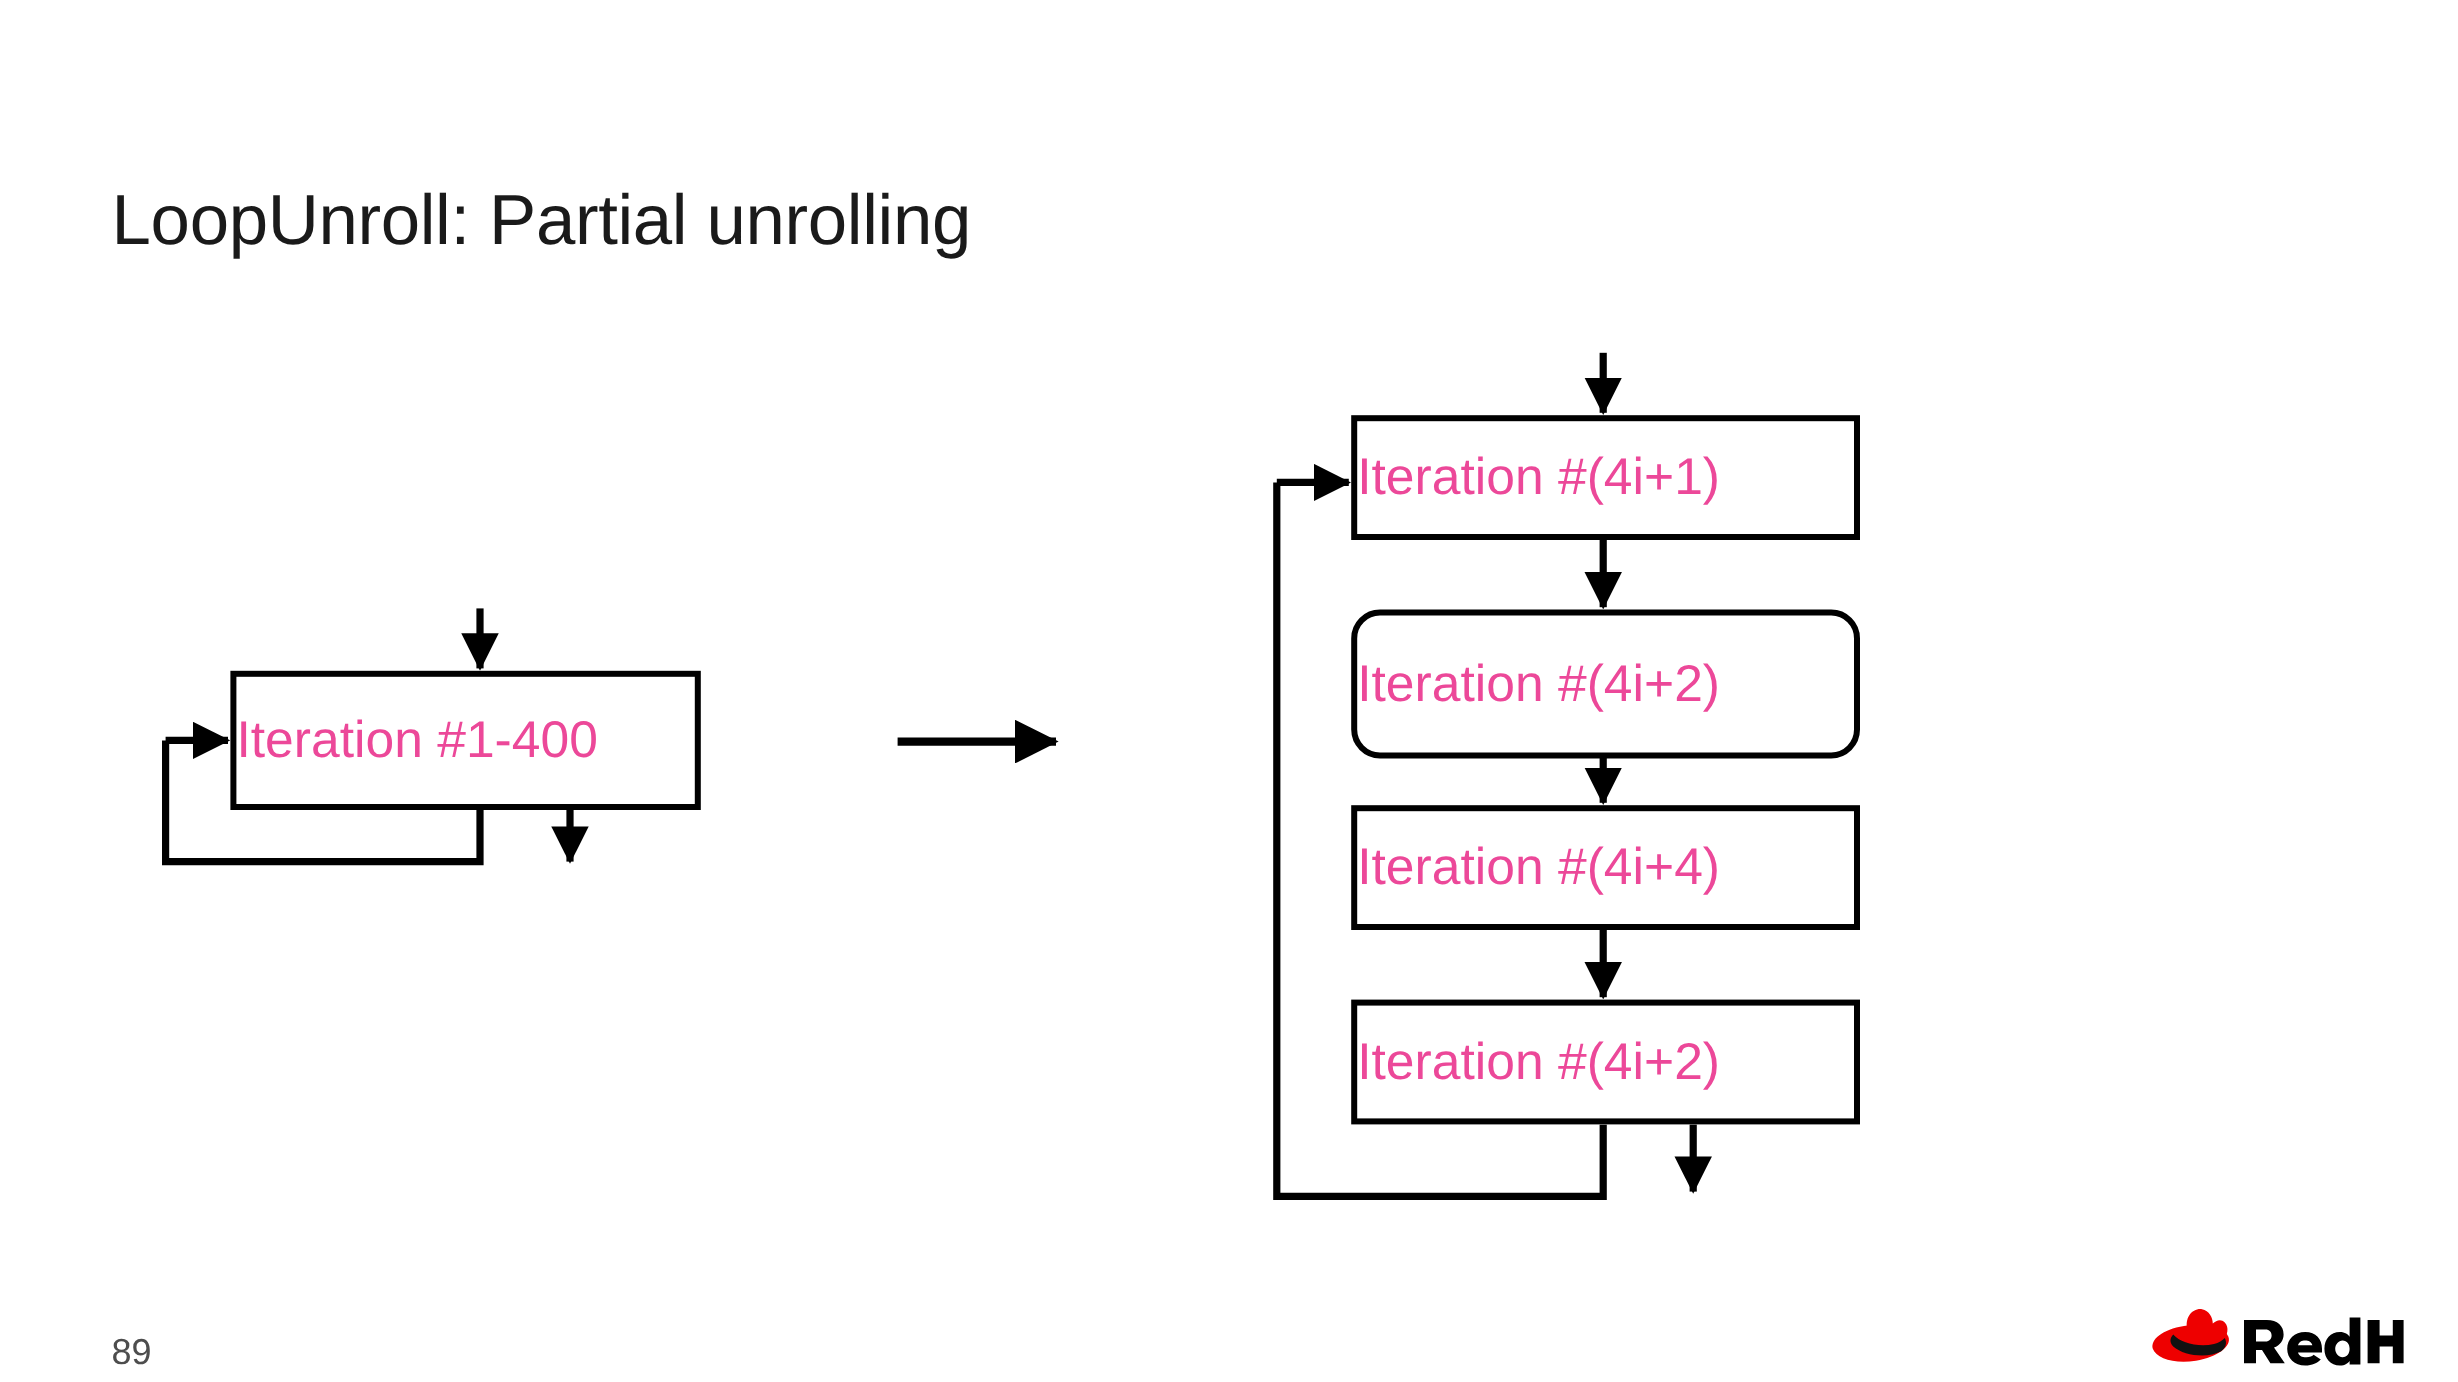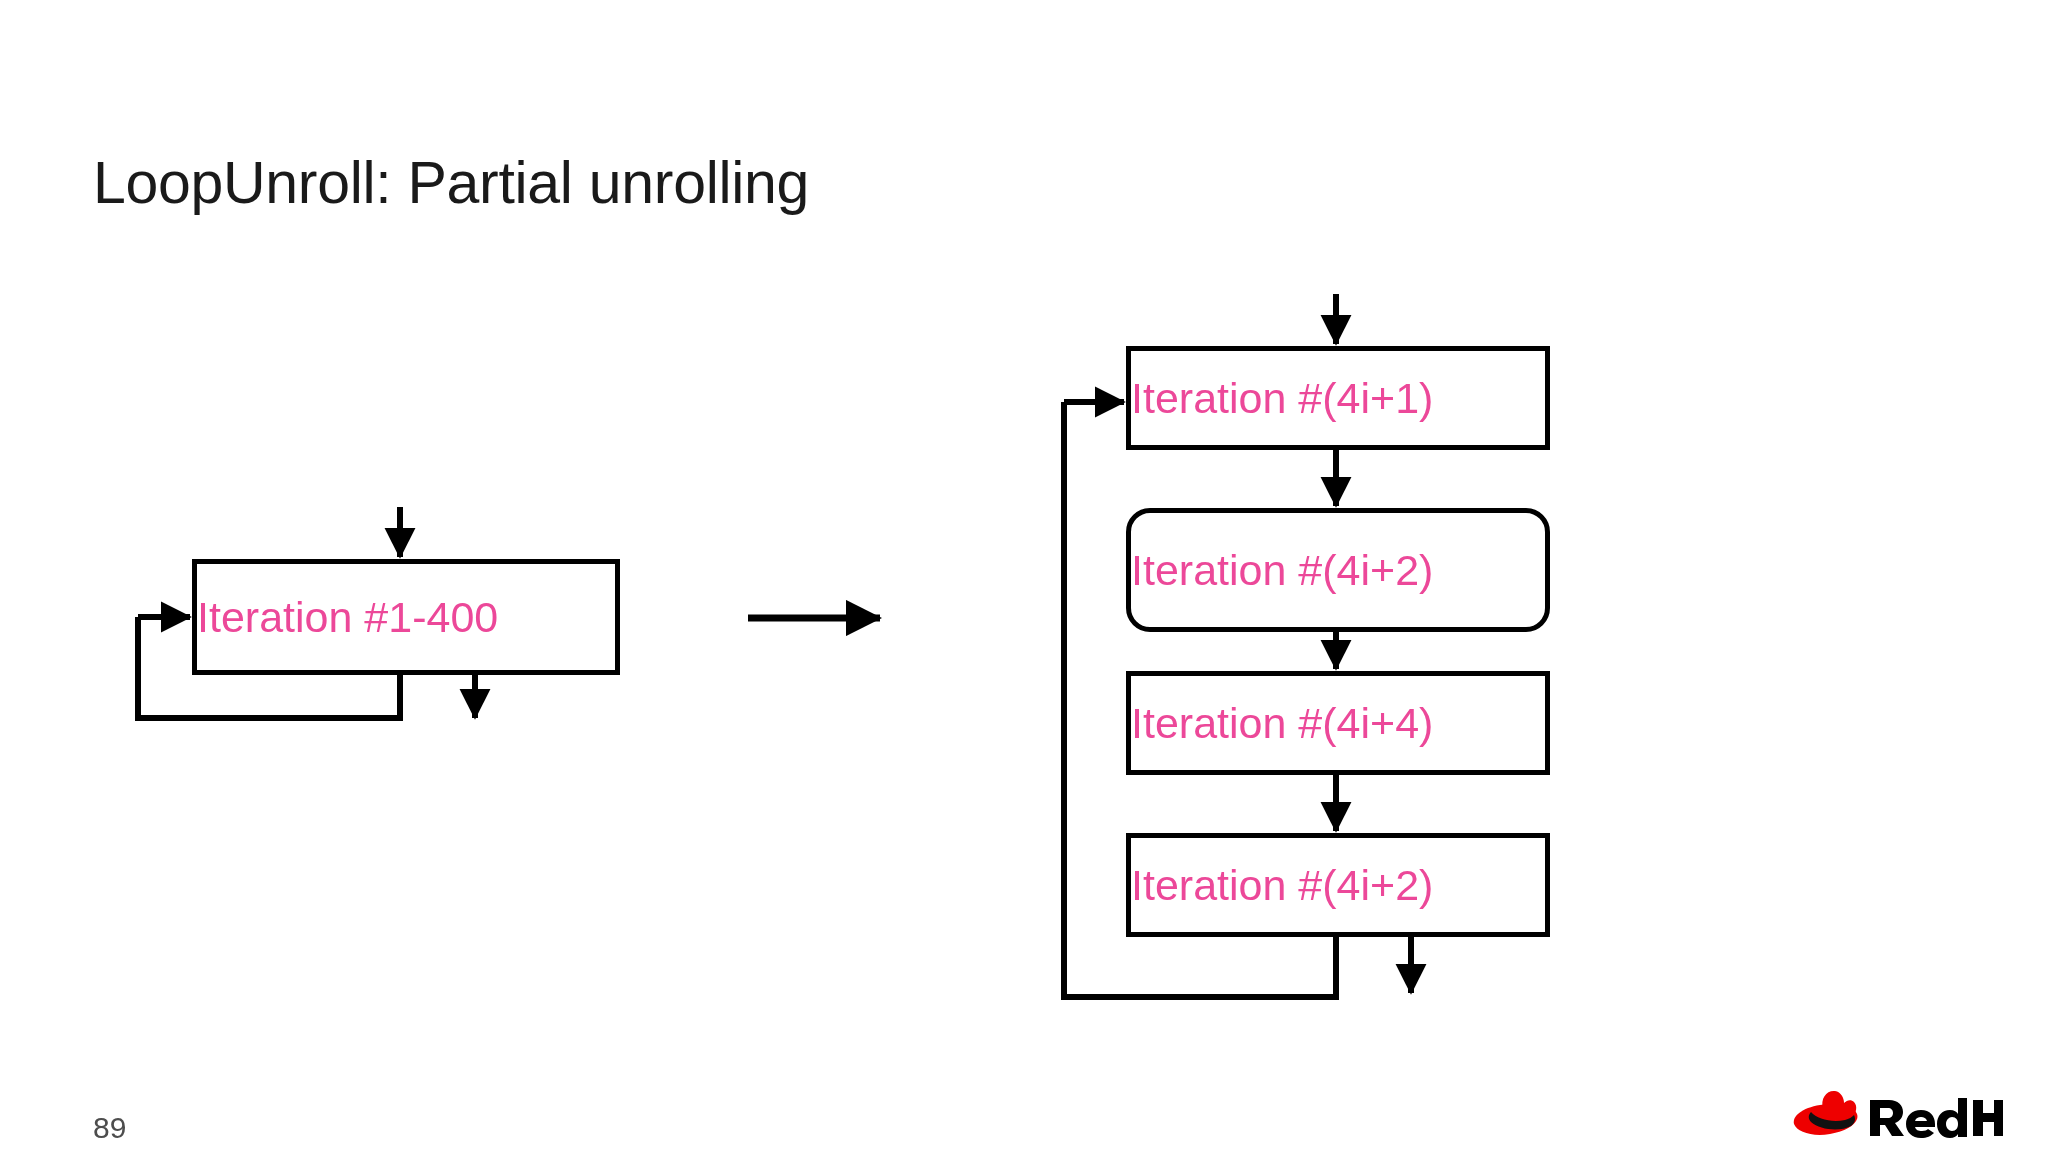--- a/index.html
+++ b/index.html
@@ -45,21 +45,21 @@
     align-items: center;
     justify-content: flex-start;
     color: #ec4899;
     font-size: 43px;
     font-weight: 400;
     white-space: nowrap;
   }
   #box-left {
     left: 192px;
     top: 531px;
-    width: 428px;
+    width: 392px;
     height: 116px;
   }
   #box-r1 { left: 1126px; top: 318px;  width: 424px; height: 104px; }
   #box-r2 { left: 1126px; top: 480px;  width: 424px; height: 124px; border-radius: 24px; }
   #box-r3 { left: 1126px; top: 643px;  width: 424px; height: 104px; }
   #box-r4 { left: 1126px; top: 805px;  width: 424px; height: 104px; }
 
   #page-number {
     position: absolute;
     left: 93px;

